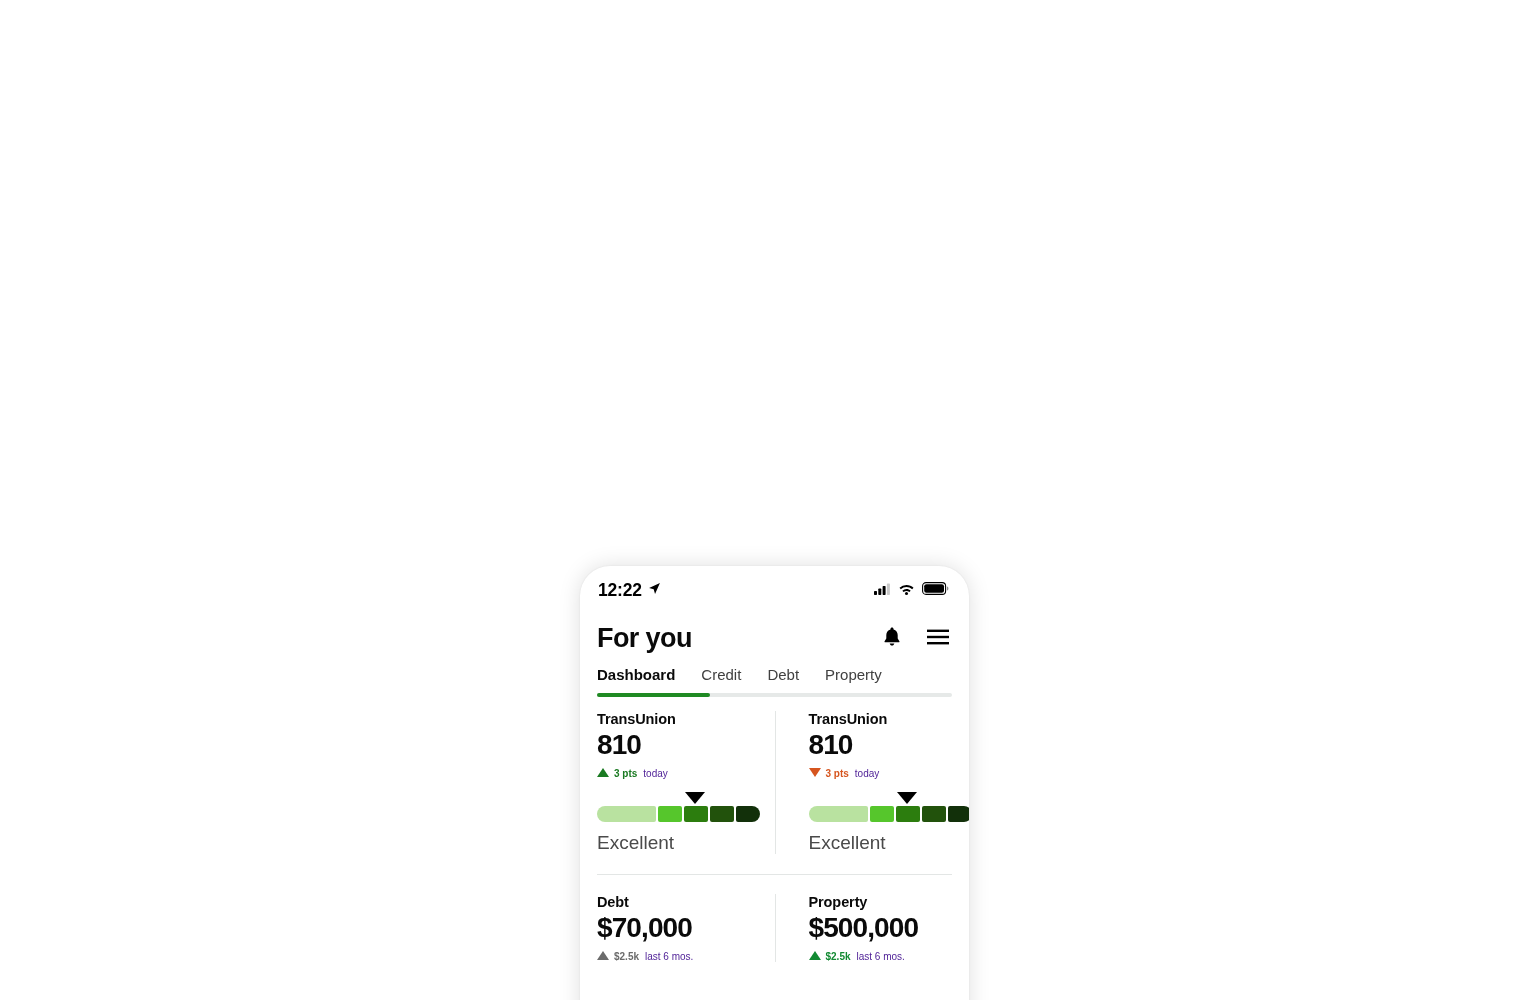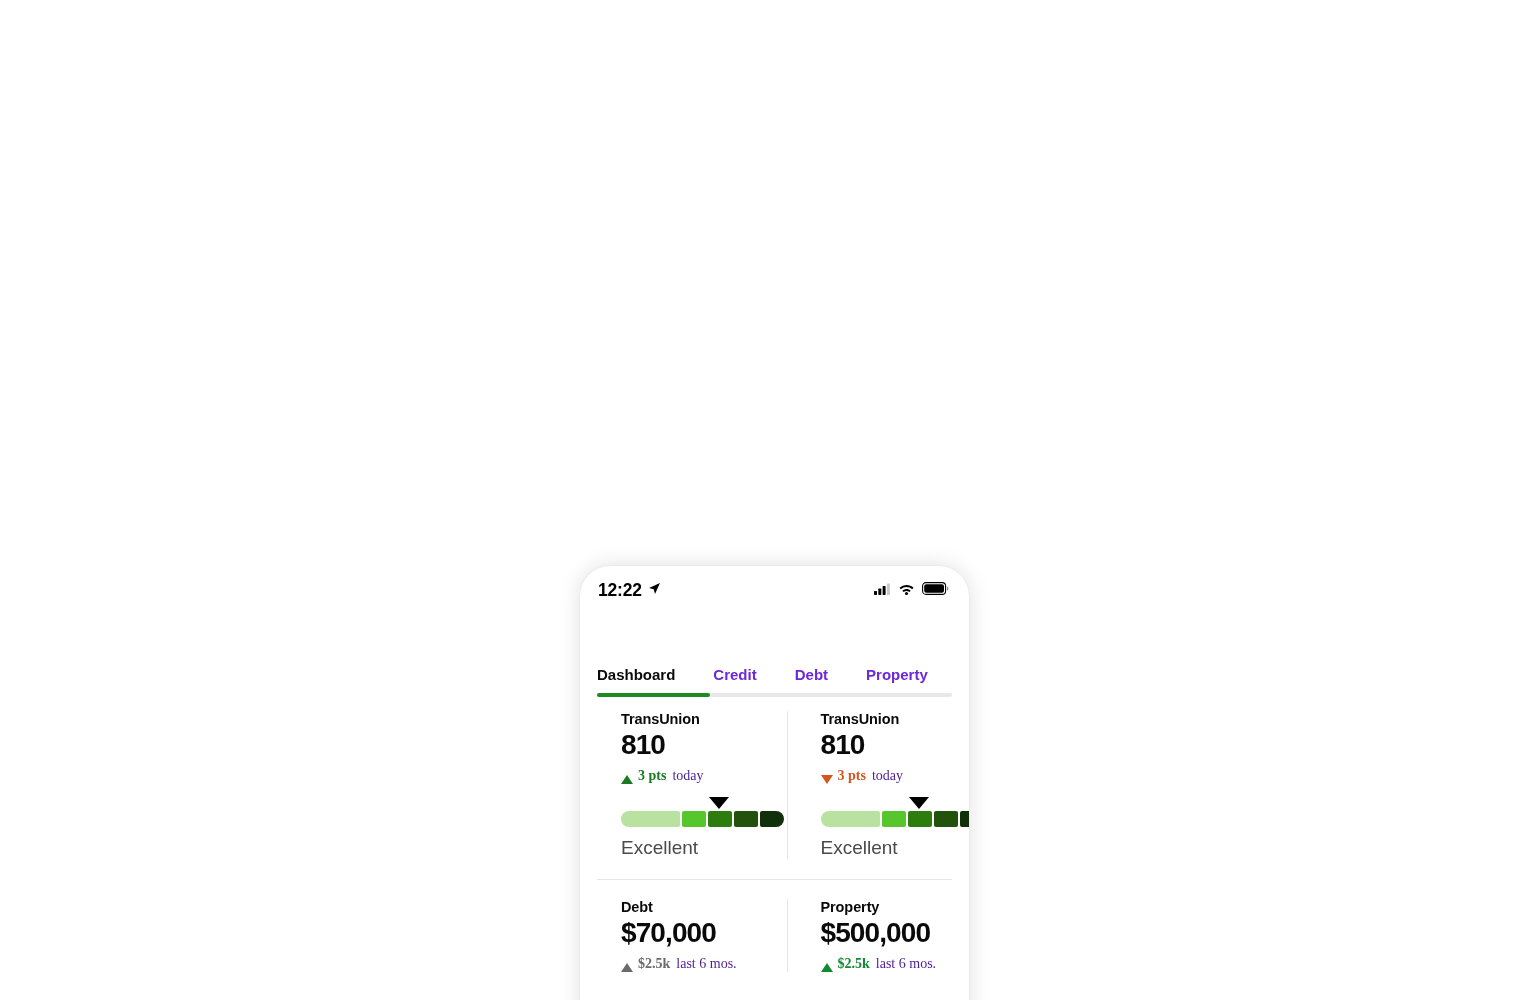--- a/index.html
+++ b/index.html
@@ -96,33 +96,32 @@
   
   .tabs-wrap {
     position: absolute;
     left: 0; top: 100px;
     width: 100%;
   }
   .tabs {
     display: flex;
     align-items: flex-end;
     padding: 0 17px;
-    gap: 12px;
+    gap: 0;
   }
   .tab {
     font-size: 15px;
-    color: #6d28d9;
+    color: #404040;
     padding: 0 0 10px 0;
     margin-right: 26px;
     white-space: nowrap;
     cursor: pointer;
     background: none;
     border: none;
     font-family: inherit;
-    font-weight: bold;
   }
   .tab:last-child { margin-right: 0; }
   .tab.active {
     color: #0a0a0a;
     font-weight: bold;
   }
   .tab-track {
     position: relative;
     margin: 0 17px;
     height: 3.5px;
@@ -140,21 +139,20 @@
 
   
   .grid {
     position: absolute;
     left: 0; top: 145px;
     width: 100%;
     padding: 0 17px;
   }
   .row {
     display: flex;
-    margin-left: 24px;
   }
   .row.first { padding-bottom: 20px; }
   .row.second { padding-top: 19px; }
   .divider-h {
     height: 1px;
     background: #e3e6e5;
     width: 100%;
   }
   .cell {
     flex: 1 1 50%;
@@ -177,25 +175,24 @@
     font-size: 28px;
     font-weight: bold;
     color: #0a0a0a;
     letter-spacing: -0.9px;
     margin-top: 3px;
     line-height: 1.08;
     white-space: nowrap;
   }
   .card-delta {
     display: flex;
-    align-items: flex-end;
+    align-items: flex-start;
     margin-top: 8px;
     white-space: nowrap;
-    font-size: 14px;
-    font-family: Liberation Serif, serif;
+    font-size: 10px;
   }
   .tri {
     width: 0; height: 0;
     margin-right: 5px;
     flex: none;
   }
   .tri.up {
     border-left: 6px solid transparent;
     border-right: 6px solid transparent;
     border-bottom: 9px solid currentColor;
@@ -288,20 +285,42 @@
         <span>
           <svg width="27" height="13" viewBox="0 0 27 13">
             <rect x="0.6" y="0.6" width="23" height="11.8" rx="3.4" fill="none" stroke="#000" stroke-width="1.1"></rect>
             <rect x="2.2" y="2.2" width="19.8" height="8.6" rx="2.1" fill="#000"></rect>
             <path d="M25 4.4v4.2c1-0.3 1.4-1 1.4-2.1S26 4.7 25 4.4z" fill="#000" opacity="0.45"></path>
           </svg>
         </span>
       </div>
     </div>
 
+    <div class="app-header">
+      <div class="page-title">For you</div>
+      <div class="header-actions">
+        <button class="icon-btn">
+          <span>
+            <svg width="20" height="21" viewBox="0 0 20 21">
+              <path d="M10 1.4c-0.85 0-1.55 0.7-1.55 1.55v0.55C5.9 4.15 4.3 6.4 4.3 9.1v3.5L2.6 15.2c-0.3 0.5 0.05 1.1 0.65 1.1h13.5c0.6 0 0.95-0.6 0.65-1.1l-1.7-2.6V9.1c0-2.7-1.6-4.95-4.15-5.6V2.95c0-0.85-0.7-1.55-1.55-1.55z" fill="#000"></path>
+              <path d="M7.7 17.5c0.2 1.2 1.2 2.1 2.3 2.1s2.1-0.9 2.3-2.1z" fill="#000"></path>
+            </svg>
+          </span>
+        </button>
+        <button class="icon-btn">
+          <span>
+            <svg width="22" height="16" viewBox="0 0 22 16">
+              <rect x="0" y="0.6" width="22" height="2.4" rx="0" fill="#000"></rect>
+              <rect x="0" y="6.8" width="22" height="2.4" rx="0" fill="#000"></rect>
+              <rect x="0" y="13" width="22" height="2.4" rx="0" fill="#000"></rect>
+            </svg>
+          </span>
+        </button>
+      </div>
+    </div>
 
     <div class="tabs-wrap">
       <div class="tabs">
         <button class="tab active">Dashboard</button>
         <button class="tab">Credit</button>
         <button class="tab">Debt</button>
         <button class="tab">Property</button>
       </div>
       <div class="tab-track">
         <div class="tab-indicator"></div>

